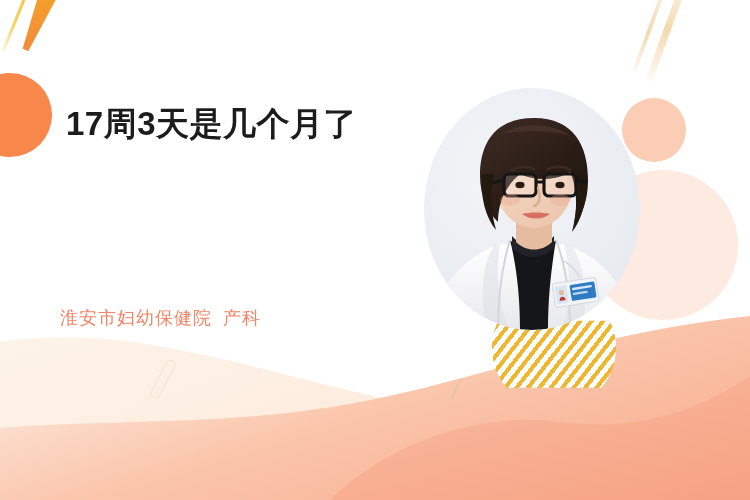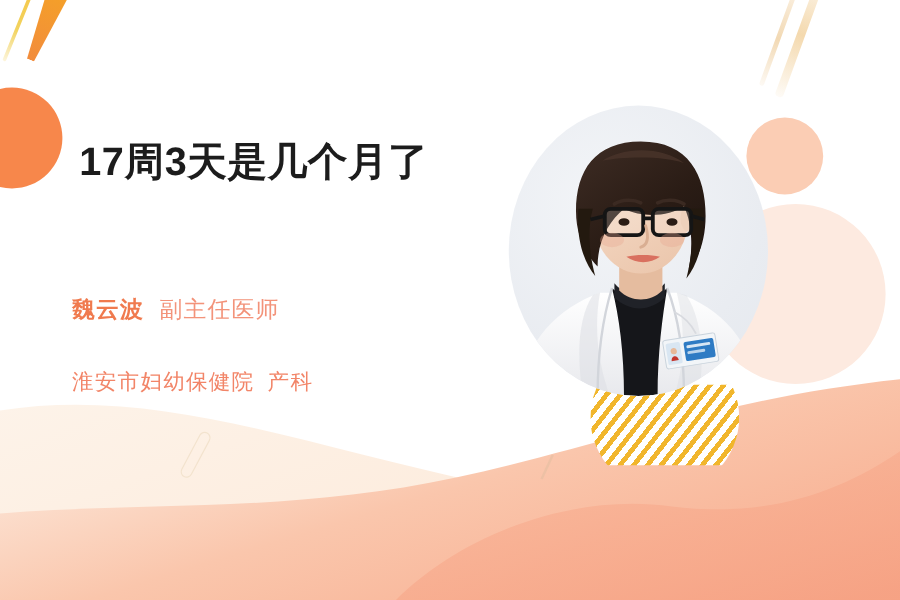--- a/index.html
+++ b/index.html
@@ -127,21 +127,21 @@
       repeating-linear-gradient(
         -52deg,
         #F1B62C 0px, #F1B62C 4px,
         #FFFFFF 4px, #FFFFFF 9px
       );
   }
 
   
   #title {
     position: absolute;
-    left: 66px; top: 113px;
+    left: 66px; top: 102px;
     font-size: 33px;
     font-weight: 700;
     color: #1C1C1C;
     letter-spacing: 0.5px;
     white-space: nowrap;
   }
   #doctor-line-1 {
     position: absolute;
     left: 60px; top: 249px;
     white-space: nowrap;
@@ -293,21 +293,18 @@
           <rect x="17" y="4" width="25" height="16" rx="1.5" fill="#2E7BC4"></rect>
           <rect x="19" y="7" width="20" height="2.4" rx="1" fill="#EAF2FA" opacity="0.9"></rect>
           <rect x="19" y="12" width="15" height="2.4" rx="1" fill="#EAF2FA" opacity="0.75"></rect>
         </g>
       </g>
     </svg>
   </div>
 
   <div id="title">17周3天是几个月了</div>
 
-  <div id="doctor-line-1">
-    <span id="doctor-name">魏云波</span><span id="doctor-role">副主任医师</span>
-  </div>
 
   <div id="doctor-line-2">
     <span>淮安市妇幼保健院</span><span id="doctor-department">产科</span>
   </div>
 
 </div>
 
 </body></html>

